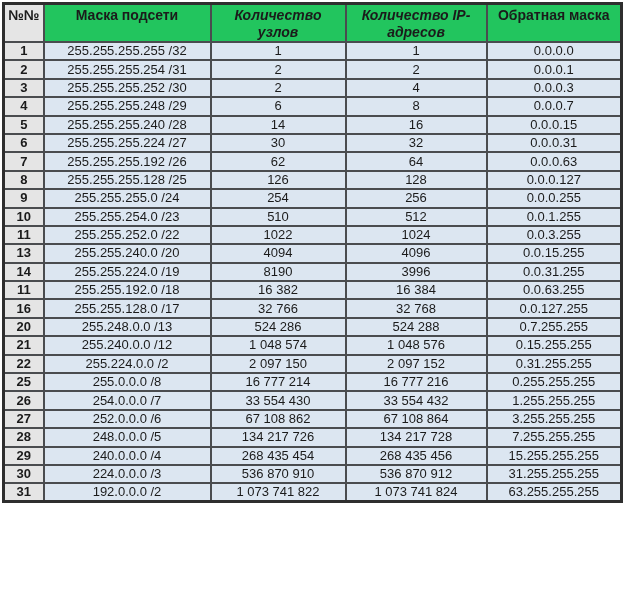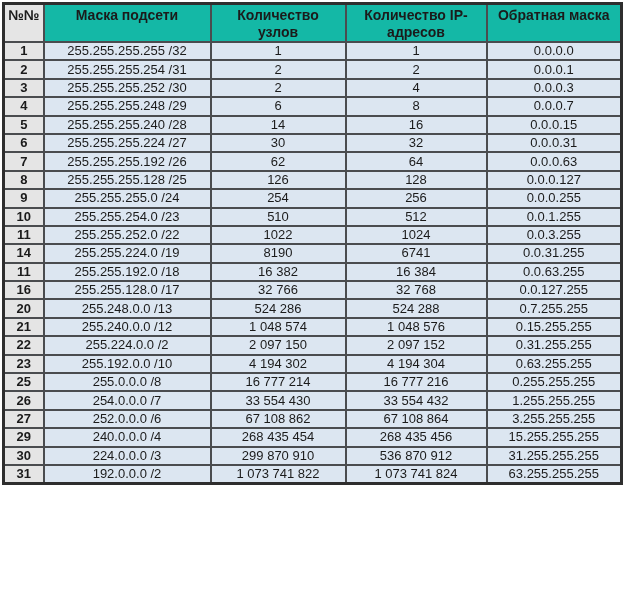--- a/index.html
+++ b/index.html
@@ -26,27 +26,27 @@
     white-space: nowrap;
     color: #1b1b1b;
   }
   tr.header-row { height: 38px; }
   tr.header-row th {
     vertical-align: top;
     padding-top: 2px;
     font-size: 14px;
     font-weight: bold;
     line-height: 17px;
-    background: #14b8a6;
+    background: #22c55e;
     white-space: normal;
   }
   tr.header-row th.c0 { background: #e5e5e5; }
   th .wrap { display: inline-block; }
-  th.c2 .wrap { max-width: 95px; }
-  th.c3 .wrap { max-width: 125px; }
+  th.c2 .wrap { max-width: 95px; font-style: italic; }
+  th.c3 .wrap { max-width: 125px; font-style: italic; }
   tr.data-row { height: 18.4px; }
   tr.data-row td {
     font-size: 13px;
     line-height: 14px;
     background: #dce6f1;
   }
   tr.data-row td.c0 {
     background: #e5e5e5;
     font-weight: bold;
   }
@@ -144,24 +144,31 @@
           <td class="c4">0.0.1.255</td>
         </tr>
         <tr class="data-row">
           <td class="c0">11</td>
           <td class="c1">255.255.252.0 /22</td>
           <td class="c2">1022</td>
           <td class="c3">1024</td>
           <td class="c4">0.0.3.255</td>
         </tr>
         <tr class="data-row">
+          <td class="c0">13</td>
+          <td class="c1">255.255.240.0 /20</td>
+          <td class="c2">4094</td>
+          <td class="c3">4096</td>
+          <td class="c4">0.0.15.255</td>
+        </tr>
+        <tr class="data-row">
           <td class="c0">14</td>
           <td class="c1">255.255.224.0 /19</td>
           <td class="c2">8190</td>
-          <td class="c3">6741</td>
+          <td class="c3">3996</td>
           <td class="c4">0.0.31.255</td>
         </tr>
         <tr class="data-row">
           <td class="c0">11</td>
           <td class="c1">255.255.192.0 /18</td>
           <td class="c2">16 382</td>
           <td class="c3">16 384</td>
           <td class="c4">0.0.63.255</td>
         </tr>
         <tr class="data-row">
@@ -186,27 +193,20 @@
           <td class="c4">0.15.255.255</td>
         </tr>
         <tr class="data-row">
           <td class="c0">22</td>
           <td class="c1">255.224.0.0 /2</td>
           <td class="c2">2 097 150</td>
           <td class="c3">2 097 152</td>
           <td class="c4">0.31.255.255</td>
         </tr>
         <tr class="data-row">
-          <td class="c0">23</td>
-          <td class="c1">255.192.0.0 /10</td>
-          <td class="c2">4 194 302</td>
-          <td class="c3">4 194 304</td>
-          <td class="c4">0.63.255.255</td>
-        </tr>
-        <tr class="data-row">
           <td class="c0">25</td>
           <td class="c1">255.0.0.0 /8</td>
           <td class="c2">16 777 214</td>
           <td class="c3">16 777 216</td>
           <td class="c4">0.255.255.255</td>
         </tr>
         <tr class="data-row">
           <td class="c0">26</td>
           <td class="c1">254.0.0.0 /7</td>
           <td class="c2">33 554 430</td>
@@ -214,30 +214,37 @@
           <td class="c4">1.255.255.255</td>
         </tr>
         <tr class="data-row">
           <td class="c0">27</td>
           <td class="c1">252.0.0.0 /6</td>
           <td class="c2">67 108 862</td>
           <td class="c3">67 108 864</td>
           <td class="c4">3.255.255.255</td>
         </tr>
         <tr class="data-row">
+          <td class="c0">28</td>
+          <td class="c1">248.0.0.0 /5</td>
+          <td class="c2">134 217 726</td>
+          <td class="c3">134 217 728</td>
+          <td class="c4">7.255.255.255</td>
+        </tr>
+        <tr class="data-row">
           <td class="c0">29</td>
           <td class="c1">240.0.0.0 /4</td>
           <td class="c2">268 435 454</td>
           <td class="c3">268 435 456</td>
           <td class="c4">15.255.255.255</td>
         </tr>
         <tr class="data-row">
           <td class="c0">30</td>
           <td class="c1">224.0.0.0 /3</td>
-          <td class="c2">299 870 910</td>
+          <td class="c2">536 870 910</td>
           <td class="c3">536 870 912</td>
           <td class="c4">31.255.255.255</td>
         </tr>
         <tr class="data-row">
           <td class="c0">31</td>
           <td class="c1">192.0.0.0 /2</td>
           <td class="c2">1 073 741 822</td>
           <td class="c3">1 073 741 824</td>
           <td class="c4">63.255.255.255</td>
         </tr>

